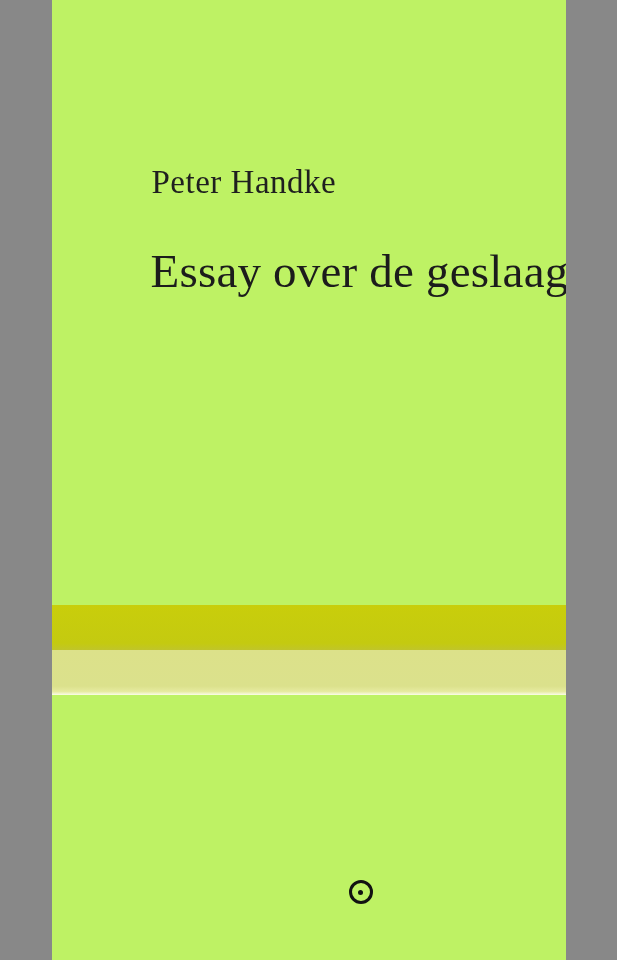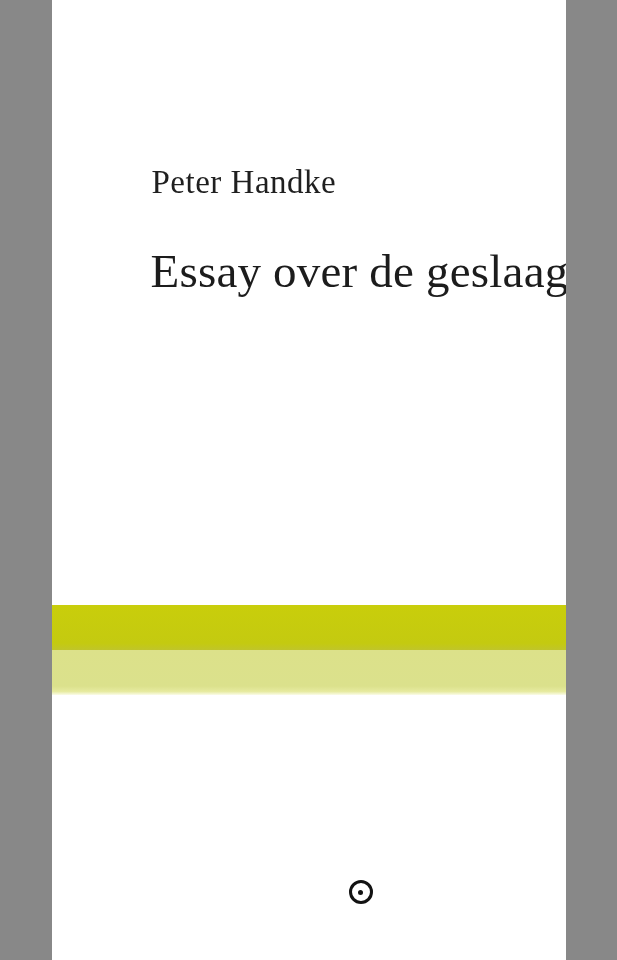--- a/index.html
+++ b/index.html
@@ -5,21 +5,21 @@
   html, body {
     margin: 0;
     padding: 0;
     background: #888;
   }
   .cover {
     position: relative;
     width: 514px;
     height: 960px;
     margin: 0 auto;
-    background: #ffffff;
+    background: #bef264;
     overflow: hidden;
     font-family: "Liberation Serif", serif;
   }
   .author {
     position: absolute;
     left: 100px;
     top: 166px;
     font-size: 33px;
     line-height: 1;
     letter-spacing: 0.5px;

